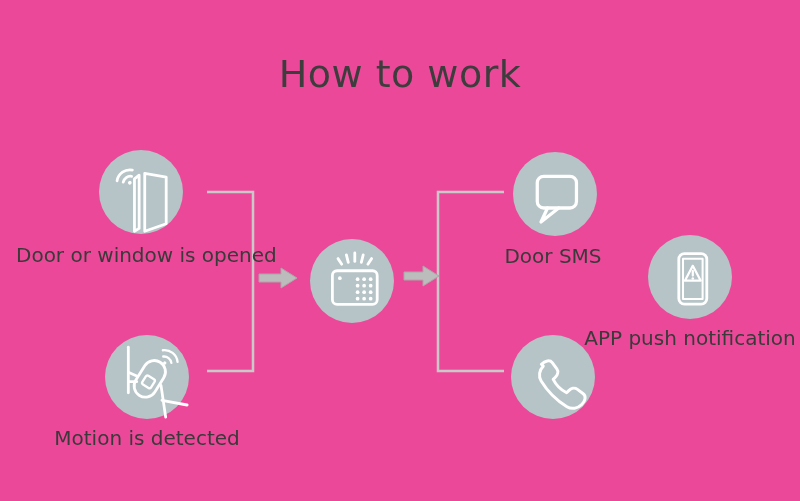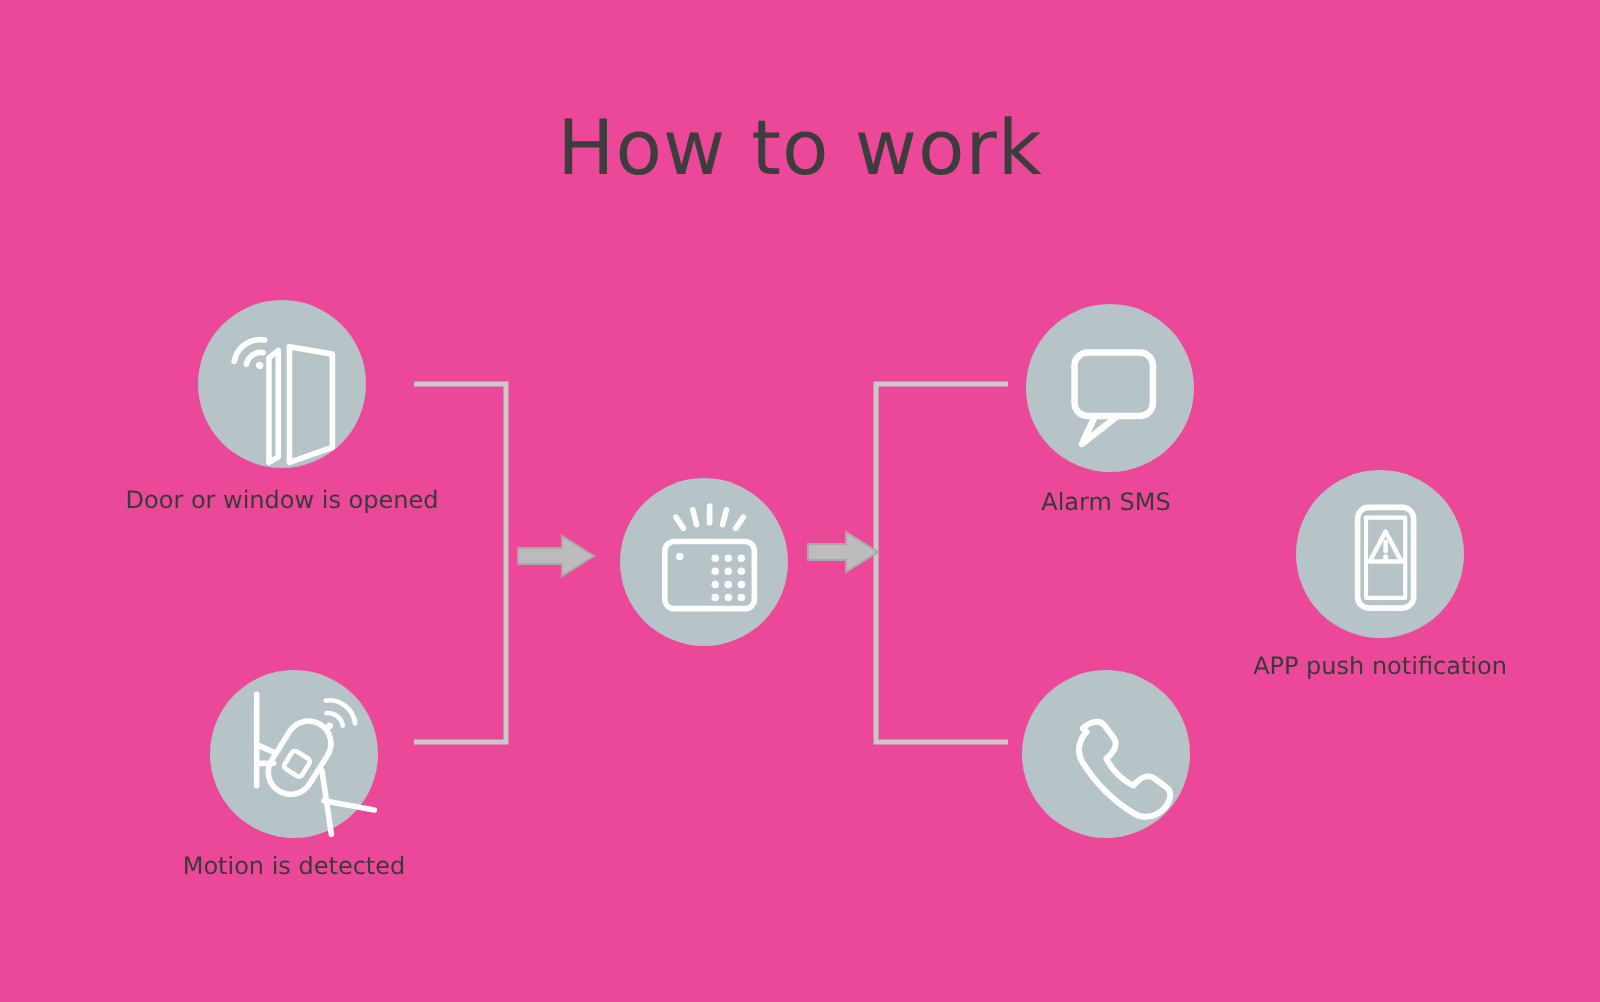--- a/index.html
+++ b/index.html
@@ -10,21 +10,21 @@
   #title{
     position:absolute;top:52px;left:0;width:800px;text-align:center;
     font-size:38px;font-weight:400;letter-spacing:0.5px;color:#3d3d3d;
   }
   .node-circle{
     position:absolute;width:84px;height:84px;border-radius:50%;
     background:#b6c3c7;display:flex;align-items:center;justify-content:center;
   }
   .node-circle svg{display:block;}
   .node-label{
-    position:absolute;font-size:12px;color:#3a3a3a;text-align:center;white-space:nowrap;
+    position:absolute;font-size:20px;color:#3a3a3a;text-align:center;white-space:nowrap;
   }
   #connector-layer{position:absolute;top:0;left:0;width:800px;height:501px;}
   
   #node-door   {left:99px;  top:150px;}
   #node-motion {left:105px; top:335px;}
   #node-hub    {left:310px; top:239px;}
   #node-sms    {left:513px; top:152px;}
   #node-app    {left:648px; top:235px;}
   #node-calls  {left:511px; top:335px;}
   #label-door   {left:16px;  width:250px; top:243px;}
@@ -106,21 +106,21 @@
       </g>
     </svg>
   </div>
 
   <div class="node-circle" id="node-sms">
     <svg width="84" height="84" viewBox="0 0 90 90" fill="none" stroke="#ffffff" stroke-width="3.5" stroke-linecap="round" stroke-linejoin="round">
       <rect x="26" y="26" width="42" height="34" rx="7"></rect>
       <path d="M37,60 L30,75 L49,60"></path>
     </svg>
   </div>
-  <div class="node-label" id="label-sms">Alarm SMS</div>
+  <div class="node-label" id="label-sms">Door SMS</div>
 
   <div class="node-circle" id="node-app">
     <svg width="84" height="84" viewBox="0 0 90 90" fill="none" stroke="#ffffff" stroke-width="3" stroke-linecap="round" stroke-linejoin="round">
       <rect x="33" y="20" width="30" height="54" rx="6"></rect>
       <rect x="37.5" y="25.5" width="21" height="43" stroke-width="2.2"></rect>
       <path d="M48,33 L39.5,49 H56.5 Z" stroke-width="2.4"></path>
       <path d="M48,38.5 V43.5" stroke-width="2.4"></path>
       <circle cx="48" cy="46.6" r="1.4" fill="#ffffff" stroke="none"></circle>
     </svg>
   </div>

